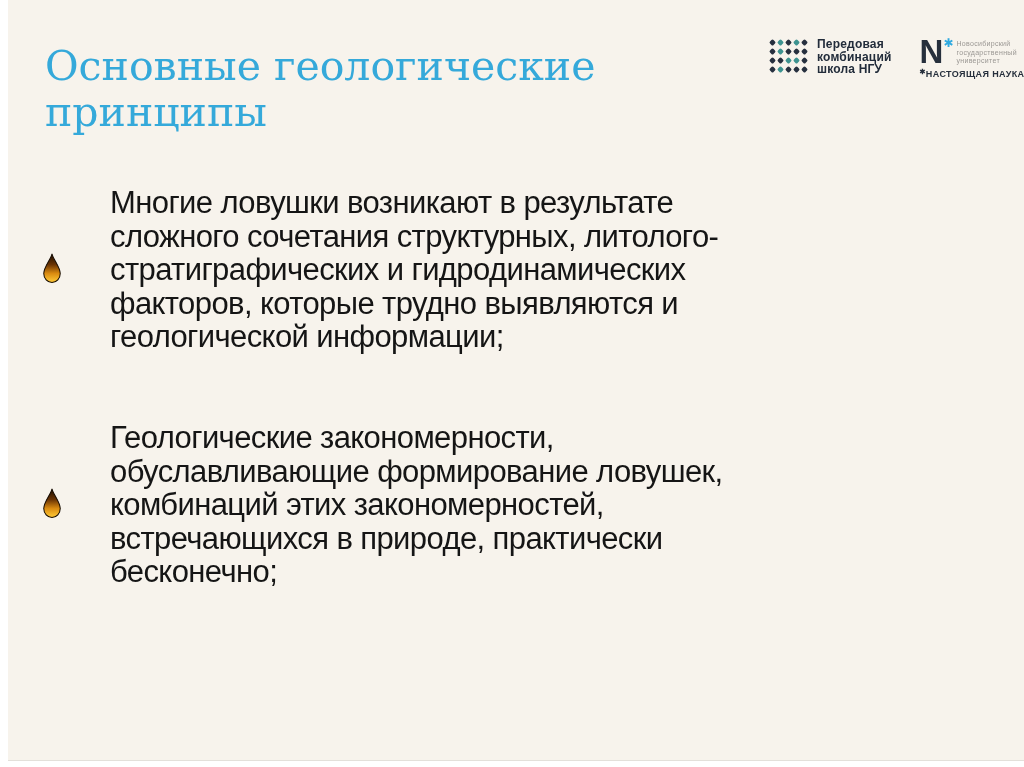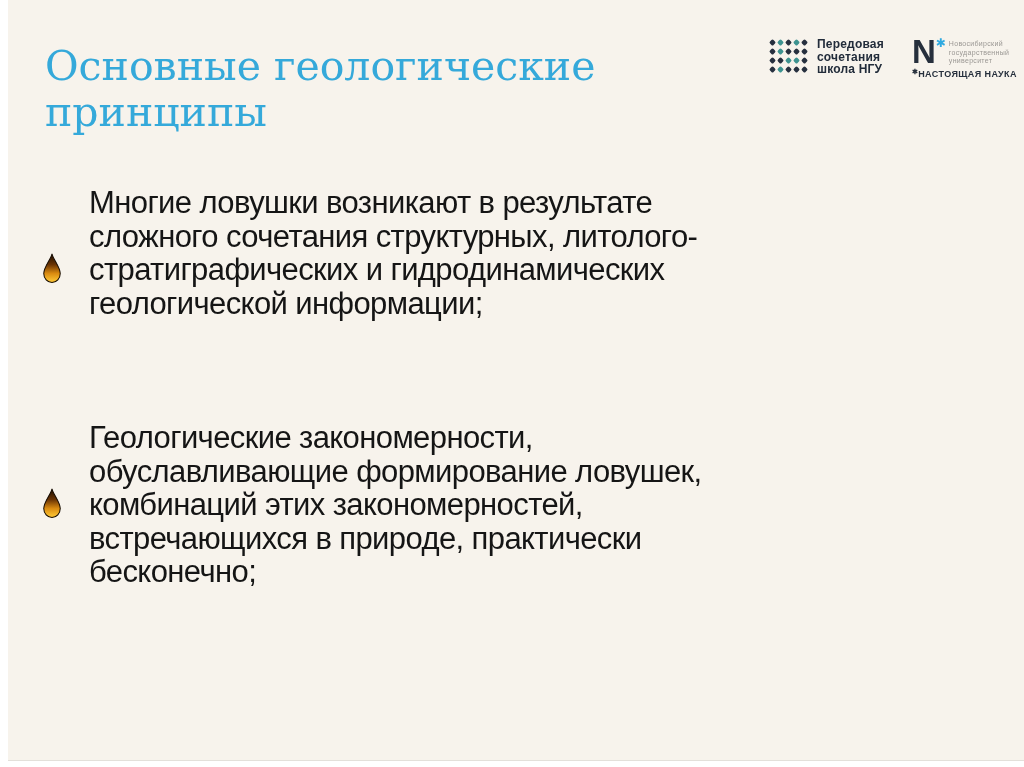--- a/index.html
+++ b/index.html
@@ -76,20 +76,21 @@
   .bullet-icon { position: absolute; width: 22px; height: 33px; }
   .bullet-icon-1 { left: 33px; top: 252px; }
   .bullet-icon-2 { left: 33px; top: 487px; }
   .bullet-text {
     position: absolute;
     font-size: 31px;
     line-height: 33.5px;
     color: #151515;
     letter-spacing: -0.6px;
     white-space: nowrap;
+    margin-left: 21px;
   }
   .bullet-text-1 { left: 81px; top: 186px; }
   .bullet-text-2 { left: 81px; top: 421px; }
 </style>
 </head>
 <body>
 
 <svg width="0" height="0" style="position:absolute">
   <defs>
     <linearGradient id="dropGrad" x1="0" y1="0" x2="0" y2="1">
@@ -124,21 +125,21 @@
           <span class="dot dot-teal"></span>
           <span class="dot dot-navy"></span>
           <span class="dot dot-navy"></span>
           <span class="dot dot-teal"></span>
           <span class="dot dot-navy"></span>
           <span class="dot dot-navy"></span>
           <span class="dot dot-navy"></span>
         </div>
       <div class="pes-text">
           <div>Передовая</div>
-          <div>сочетания</div>
+          <div>комбинаций</div>
           <div>школа НГУ</div>
         </div>
     </div>
     <div class="nsu-logo">
       <div class="nsu-top">
         <span class="nsu-letter">N</span>
           <span class="nsu-asterisk">✱</span>
         <div class="nsu-univ">
             <div>Новосибирский</div>
             <div>государственный</div>
@@ -149,20 +150,21 @@
     </div>
   </div>
 
   <svg class="bullet-icon bullet-icon-1" viewBox="0 0 24 34">
     <path d="M12 1 C 11 6.5 3 15.5 3 22.5 A 9 9.8 0 0 0 21 22.5 C 21 15.5 13 6.5 12 1 Z" fill="url(#dropGrad)" stroke="#140a00" stroke-width="1.1"></path>
   </svg>
   <div class="bullet-text bullet-text-1">
       <div>Многие ловушки возникают в результате</div>
       <div>сложного сочетания структурных, литолого-</div>
       <div>стратиграфических и гидродинамических</div>
+      <div>факторов, которые трудно выявляются и</div>
       <div>геологической информации;</div>
     </div>
 
   <svg class="bullet-icon bullet-icon-2" viewBox="0 0 24 34">
     <path d="M12 1 C 11 6.5 3 15.5 3 22.5 A 9 9.8 0 0 0 21 22.5 C 21 15.5 13 6.5 12 1 Z" fill="url(#dropGrad)" stroke="#140a00" stroke-width="1.1"></path>
   </svg>
   <div class="bullet-text bullet-text-2">
       <div>Геологические закономерности,</div>
       <div>обуславливающие формирование ловушек,</div>
       <div>комбинаций этих закономерностей,</div>

